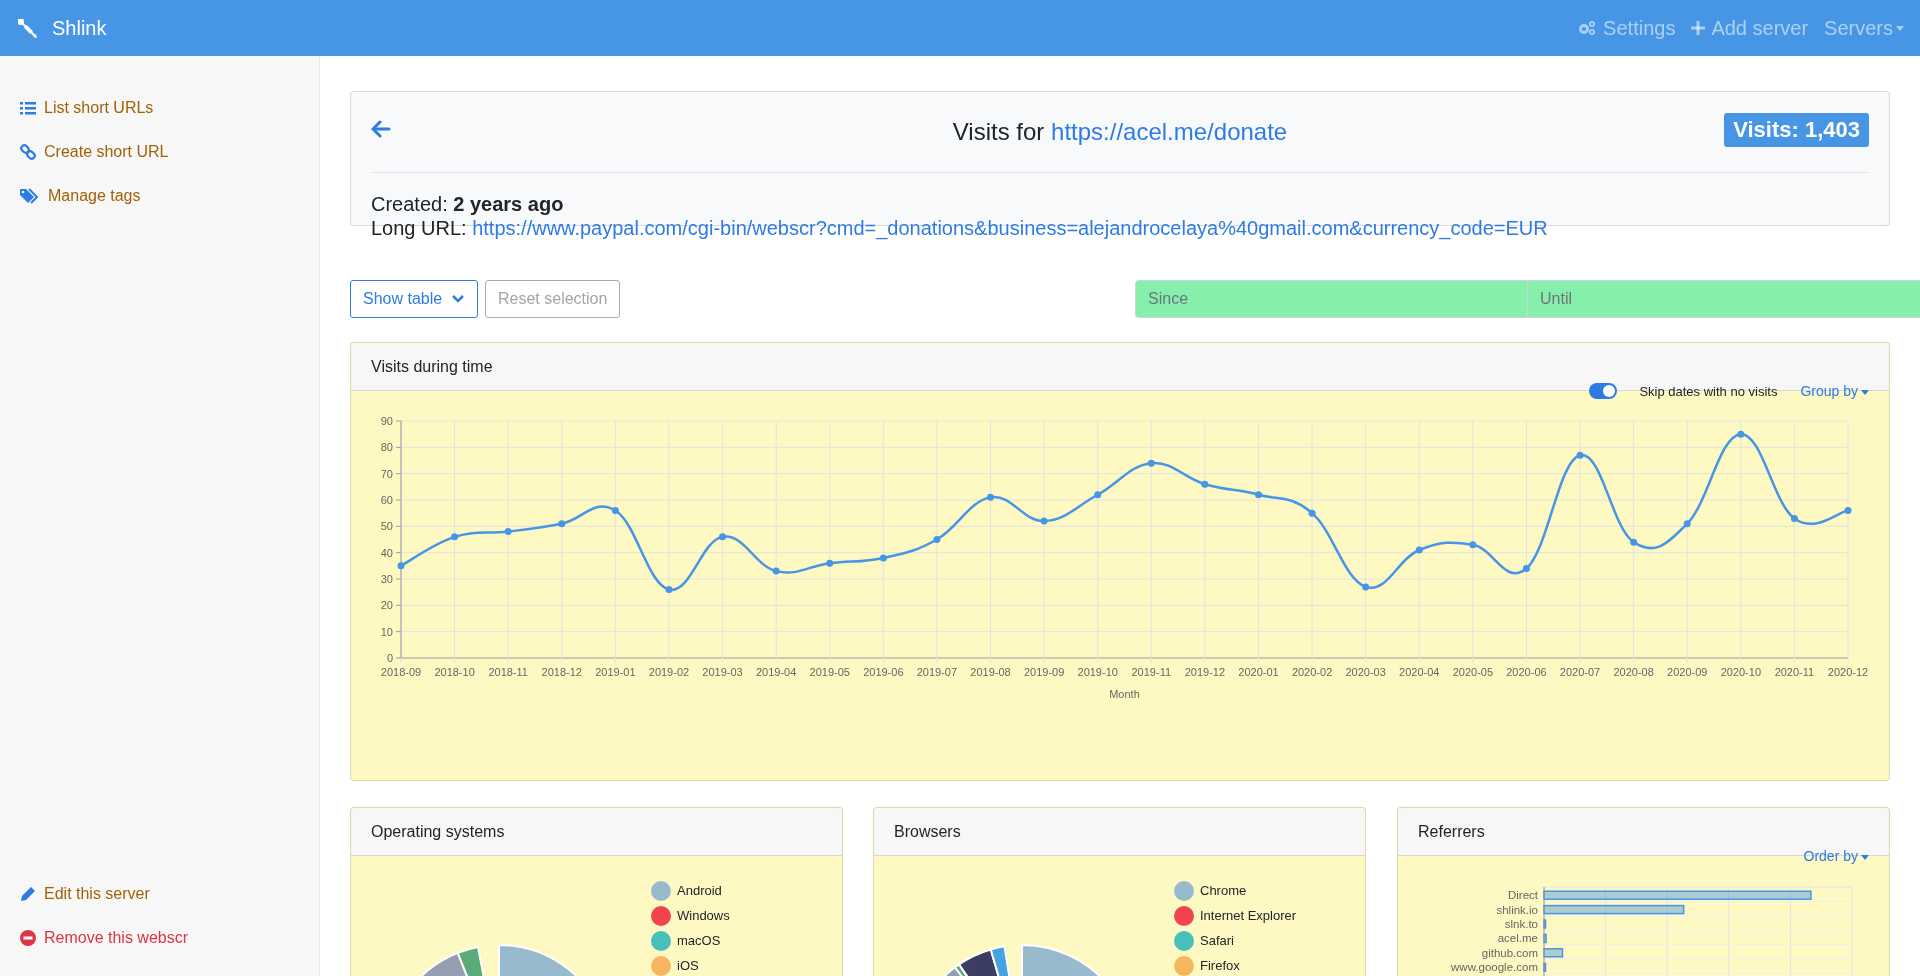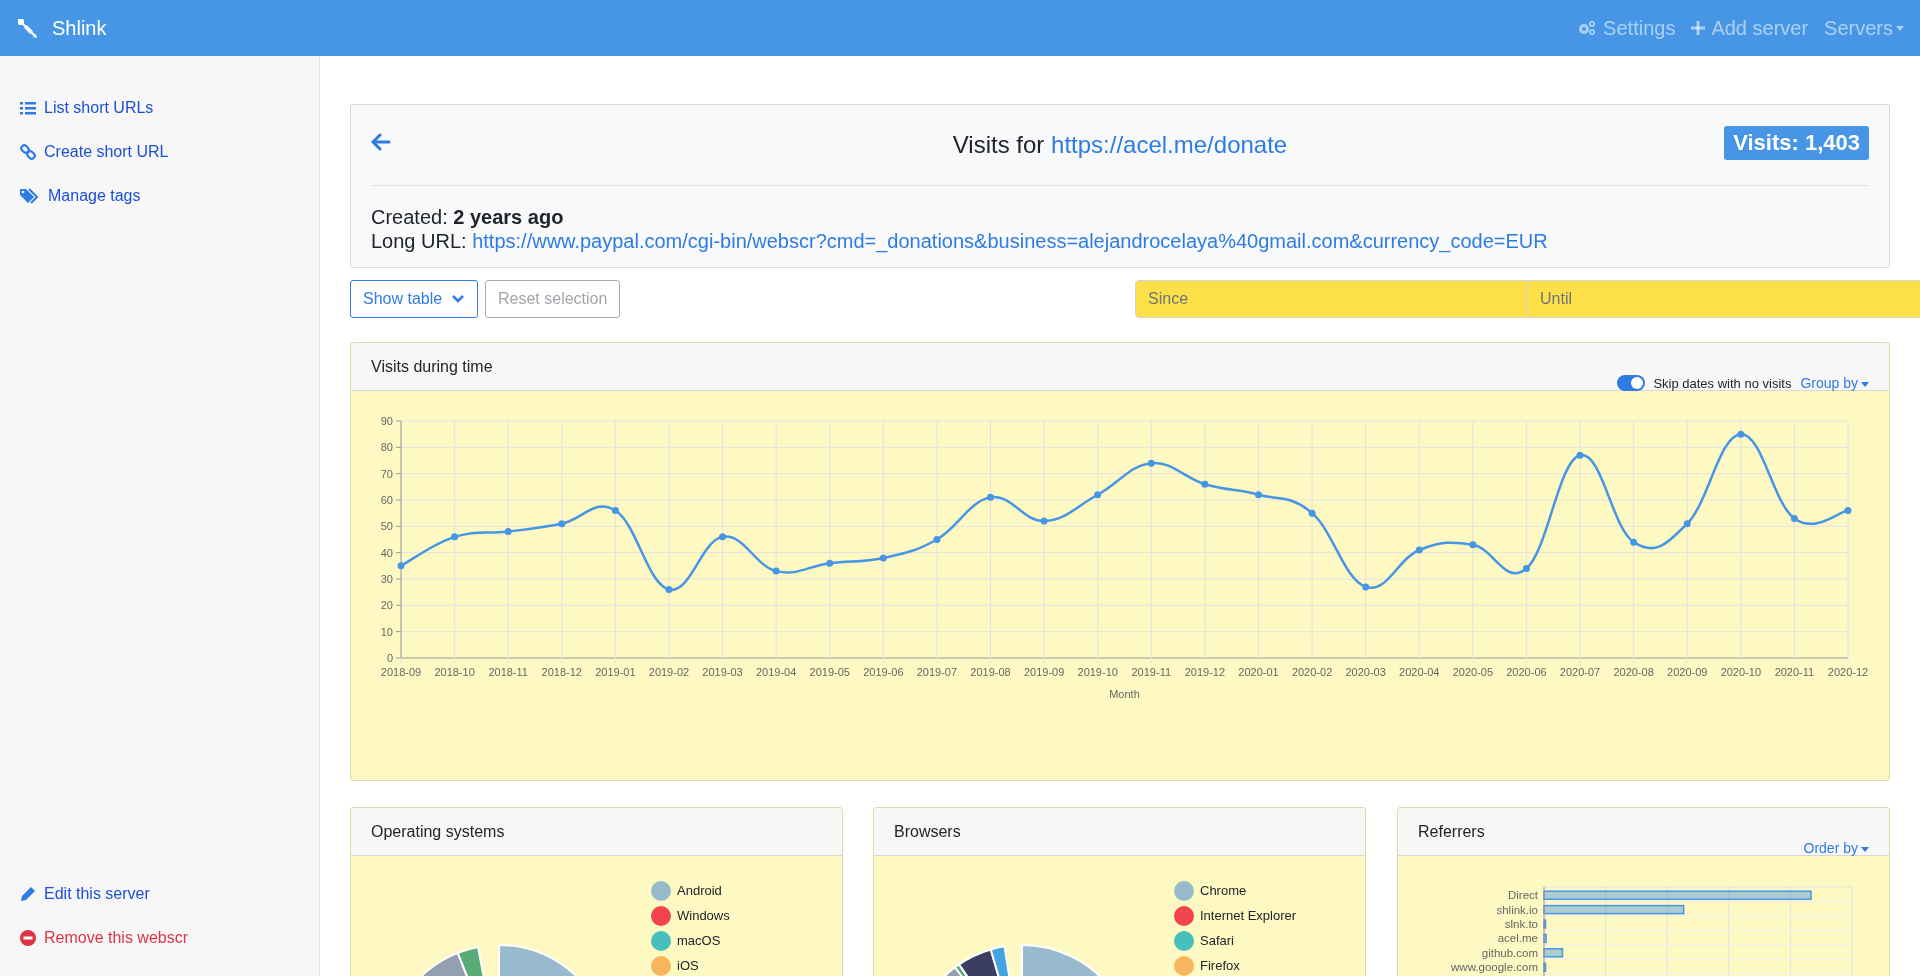--- a/index.html
+++ b/index.html
@@ -15,47 +15,47 @@
   .topnav { position: absolute; right: 16px; top: 0; height: 56px; display: flex; align-items: center;
     color: rgba(255,255,255,0.55); font-size: 20px; }
   .topnav .item { display: flex; align-items: center; margin-left: 16px; cursor: pointer; }
   .topnav .item svg { margin-right: 6px; }
   .caret { display: inline-block; width: 0; height: 0; border-left: 4px solid transparent;
     border-right: 4px solid transparent; border-top: 5px solid currentColor; margin-left: 3px; vertical-align: middle; }
 
   
   .sidebar { position: absolute; left: 0; top: 56px; width: 320px; height: 920px; background: #f7f7f7;
     border-right: 1px solid #e8e8e8; }
-  .side-link { position: absolute; left: 20px; display: flex; align-items: center; font-size: 16px; color: #1d4ed8; cursor: pointer; }
+  .side-link { position: absolute; left: 20px; display: flex; align-items: center; font-size: 16px; color: #a16207; cursor: pointer; }
   .side-link svg { margin-right: 8px; }
   .side-link.danger { color: #dc3545; }
 
   
   .main { position: absolute; left: 350px; top: 88px; width: 1540px; }
   .card { background: #fef9c3; border: 1px solid rgba(0,0,0,0.125); border-radius: 4px; }
-  .info-card { position: absolute; left: 0; top: 16px; width: 1540px; height: 164px; background: #f8f9fa; }
+  .info-card { position: absolute; left: 0; top: 3px; width: 1540px; height: 135px; background: #f8f9fa; }
   .back { position: absolute; left: 20px; top: 28px; cursor: pointer; }
   .title { position: absolute; left: 0; right: 0; top: 26px; text-align: center; font-size: 24px; color: #212529; }
   .title a { color: #2e7be4; }
   .visits-badge { position: absolute; right: 20px; top: 21px; background: #4696e5; color: #fff; font-weight: bold;
     font-size: 22px; padding: 4px 9px; border-radius: 3px; }
   .hr { position: absolute; left: 20px; right: 20px; top: 80px; border-top: 1px solid #e1e3e6; }
   .meta { position: absolute; left: 20px; top: 100px; font-size: 20px; line-height: 24px; }
 
   .btn { position: absolute; height: 38px; border-radius: 3px; font-size: 16px; display: flex; align-items: center; padding: 0 12px; cursor: pointer; background: #fff; }
   .btn-primary-outline { border: 1px solid #2e7be4; color: #2e7be4; }
   .btn-secondary-outline { border: 1px solid #a8adb2; color: #a0a5aa; }
   .date-input { position: absolute; top: 192px; height: 38px; width: 418px; border: 1px solid #ced4da; border-radius: 4px;
-    display: flex; align-items: center; padding: 1px 12px; font-size: 16px; color: #6c757d; background: #fde047; }
+    display: flex; align-items: center; padding: 1px 12px; font-size: 16px; color: #6c757d; background: #86efac; }
   .date-input .cal { position: absolute; right: 10px; top: 10px; }
 
   .chart-card { position: absolute; left: 0; top: 254px; width: 1540px; height: 439px; }
   .card-header { height: 48px; background: #f7f7f7; border-bottom: 1px solid rgba(0,0,0,0.125); display: flex; align-items: center;
     padding: 0 20px; font-size: 16px; position: relative; border-radius: 4px 4px 0 0; }
-  .header-right { position: absolute; right: 20px; top: 16px; height: 48px; display: flex; align-items: center; font-size: 13px; }
+  .header-right { position: absolute; right: 20px; top: 8px; height: 48px; display: flex; align-items: flex-end; font-size: 13px; gap: 14px; }
   .toggle { width: 28px; height: 16px; border-radius: 8px; background: #2e7be4; position: relative; margin-right: 8px; cursor: pointer; }
   .toggle::after { content: ""; position: absolute; right: 2px; top: 2px; width: 12px; height: 12px; border-radius: 50%; background: #fff; }
   .link-blue { color: #2e7be4; cursor: pointer; margin-left: 9px; font-size: 14px; }
 
   .small-card { position: absolute; top: 719px; width: 493px; height: 240px; }
   .legend { position: absolute; left: 300px; top: 70px; font-size: 13px; }
   .legend .li { display: flex; align-items: center; height: 25px; }
   .legend .dot { width: 20px; height: 20px; border-radius: 50%; margin-right: 6px; }
 </style>
 </head>

